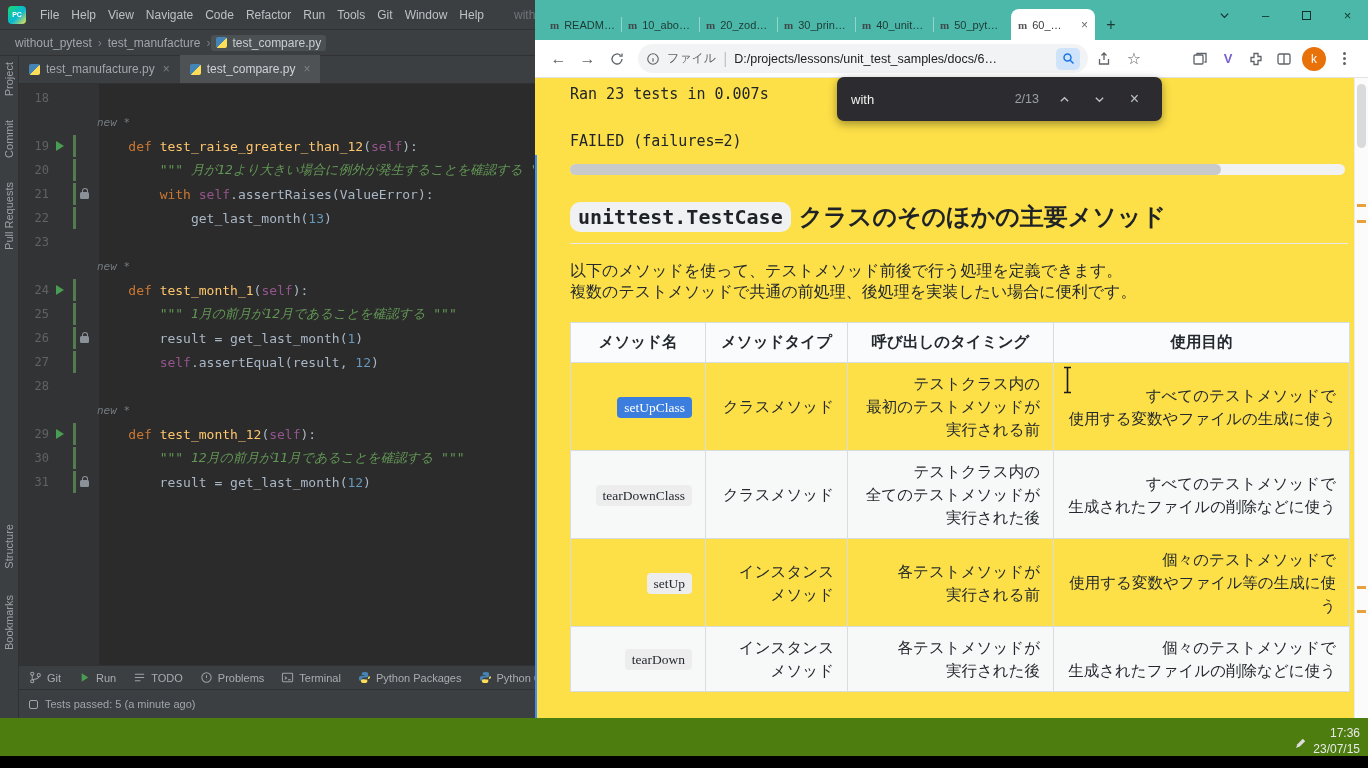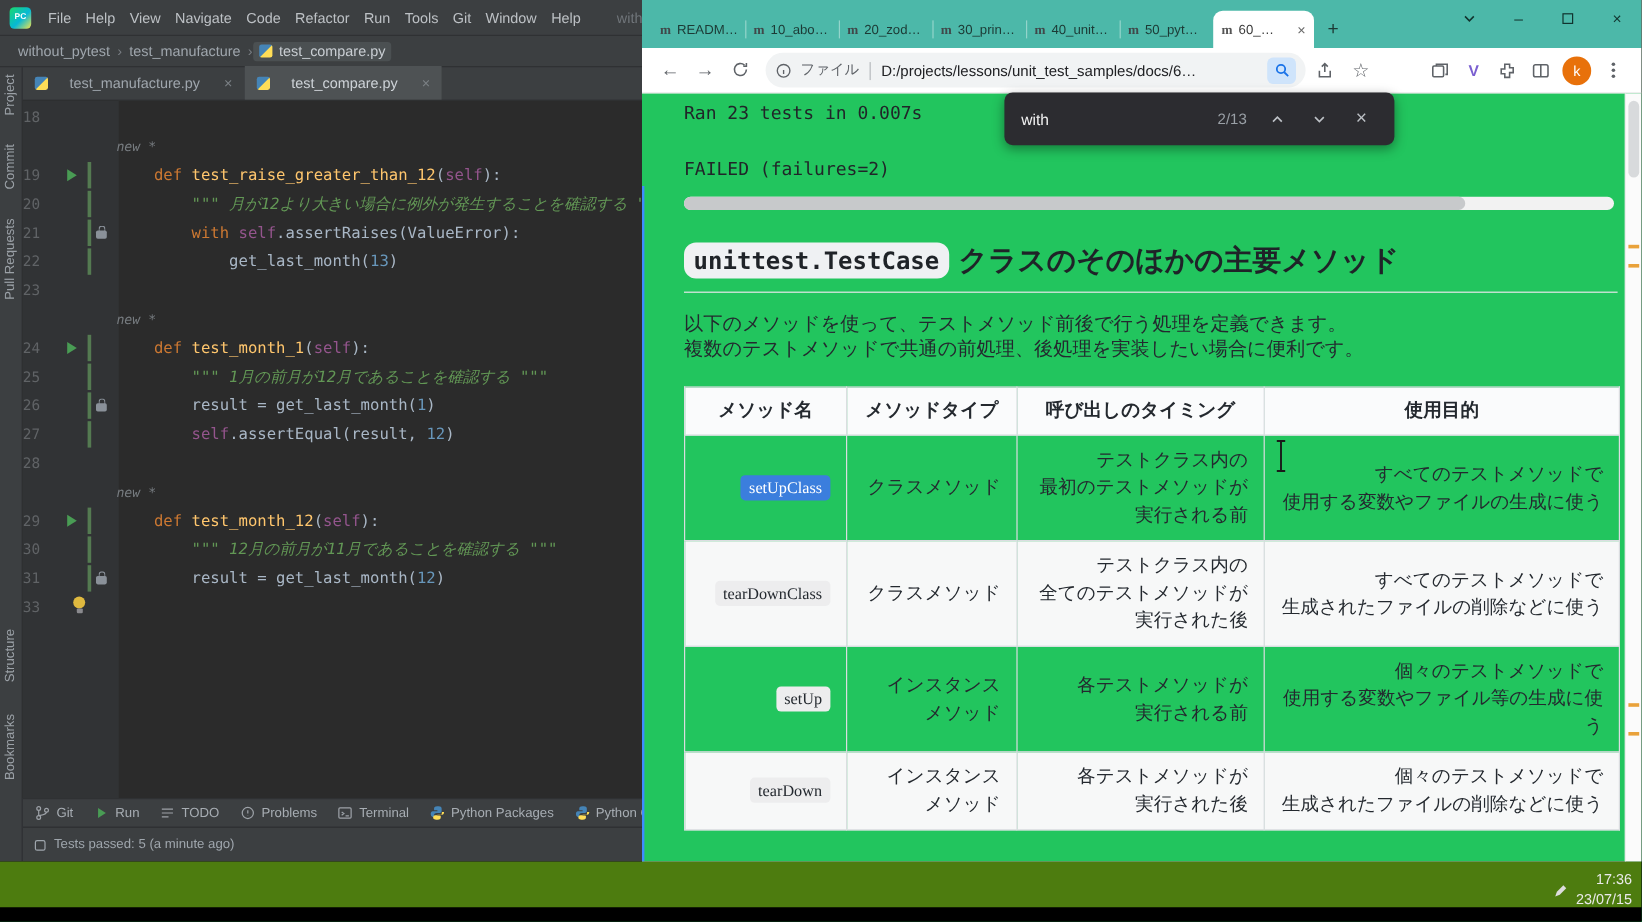--- a/index.html
+++ b/index.html
@@ -17,28 +17,28 @@
   .crumb{padding:1px 5px;display:flex;align-items:center;gap:5px}
   .crumb-last{background:#4b5052;border-radius:3px;color:#c9ced3}
   .crumb-sep{color:#787d82;padding:0 1px}
   .ide-main{display:flex;height:662px}
   .ide-stripe{flex:none;width:19px;background:#3c3f41;border-right:1px solid #2f3133;position:relative}
   .stripe-top{position:absolute;top:6px;left:0;width:100%;display:flex;flex-direction:column;align-items:center;gap:24px}
   .stripe-bottom{position:absolute;top:468px;left:0;width:100%;display:flex;flex-direction:column;align-items:center;gap:26px}
   .stripe-label{writing-mode:vertical-rl;transform:rotate(180deg);font-size:11px;color:#9ba1a7}
   .ide-col{flex:1;display:flex;flex-direction:column;min-width:0}
   .ide-tabs{height:28px;background:#3c3f41;display:flex;align-items:flex-end;border-bottom:1px solid #2f3133}
-  .ide-tab{height:28px;display:flex;align-items:center;gap:18px;padding:0 10px;font-size:12px;color:#9fa6ad;white-space:nowrap}
+  .ide-tab{height:28px;display:flex;align-items:center;gap:6px;padding:0 10px;font-size:12px;color:#9fa6ad;white-space:nowrap}
   .ide-tab.active{background:#4e5254;color:#ced3d8}
   .tab-x{color:#7b8085;font-size:12px;margin-left:2px}
   .py-icon{flex:none;width:11px;height:11px;border-radius:2px;background:linear-gradient(135deg,#4584b6 50%,#ffde57 52%)}
   .ide-editor{flex:1;position:relative;background:#2b2b2b;font-family:"DejaVu Sans Mono","Liberation Mono",monospace;font-size:13px;overflow:hidden;padding-top:2px}
   .ide-editor::before{content:"";position:absolute;left:0;top:0;bottom:0;width:80px;background:#313335}
   .cl{position:relative;height:24px;display:flex;align-items:center}
-  .ln{flex:none;width:34px;color:#606366;font-size:12px;padding-right:4px;position:relative;z-index:1}
+  .ln{flex:none;width:34px;text-align:right;color:#606366;font-size:12px;padding-right:4px;position:relative;z-index:1}
   .gut{flex:none;width:44px;position:relative;height:100%;z-index:1}
   .code{white-space:pre;z-index:1;color:#a9b7c6}
   .sep-text{color:#777c80;font-size:11px;font-style:italic;z-index:1}
   .run{position:absolute;left:3px;top:7px;width:0;height:0;border-left:8px solid #499c54;border-top:5px solid transparent;border-bottom:5px solid transparent}
   .chg{position:absolute;left:20px;top:1px;width:3px;height:22px;background:#547a51}
   .lock{position:absolute;left:27px;top:10px;width:9px;height:7px;background:#8a9199;border-radius:1.5px}
   .lock::before{content:"";position:absolute;left:1.5px;top:-4px;width:4px;height:5px;border:1.5px solid #8a9199;border-bottom:none;border-radius:3px 3px 0 0}
   .bulb{position:absolute;left:8px;top:3px;width:10px;height:10px;background:#dfb93f;border-radius:50%}
   .bulb::after{content:"";position:absolute;left:2.5px;top:10px;width:5px;height:4px;background:#8a8a8e;border-radius:1px}
   .kw{color:#cc7832}.fn{color:#ffc66d}.slf{color:#94558d}.str{color:#629755;font-style:italic}.num{color:#6897bb}.txt{color:#a9b7c6}
@@ -79,21 +79,21 @@
   .bw-right{margin-left:auto;display:flex;align-items:center}
   .vext{font-size:13px;font-weight:bold;color:#7a5fd0}
   .avatar{width:24px;height:24px;border-radius:50%;background:var(--avatar-orange);color:#fff;font-size:12px;display:flex;align-items:center;justify-content:center;margin:0 4px}
   .dots{display:flex;flex-direction:column;gap:2px;align-items:center}
   .dots i{width:3px;height:3px;border-radius:50%;background:#5f6368}
   .findbar{position:absolute;left:302px;top:77px;width:325px;height:44px;background:#2c2c30;border-radius:7px;display:flex;align-items:center;padding:0 14px;gap:8px;box-shadow:0 3px 10px rgba(0,0,0,.38);z-index:30}
   .find-query{color:#f1f1f1;font-size:13px;flex:1}
   .find-count{color:#9aa0a6;font-size:12.5px;margin-right:4px}
   .find-btn{width:27px;height:27px;display:flex;align-items:center;justify-content:center;color:#bdc1c6;border-radius:4px}
   .icf{stroke:currentColor;fill:none;stroke-width:1.5;width:11px;height:11px}
-  .bw-content{position:absolute;left:0;top:78px;width:833px;height:640px;background:#22c55e;overflow:hidden;padding:6px 20px 0 35px;font-size:16px;color:#24292f}
+  .bw-content{position:absolute;left:0;top:78px;width:833px;height:640px;background:#fde047;overflow:hidden;padding:6px 20px 0 35px;font-size:16px;color:#24292f}
   .mono-out{font-family:"DejaVu Sans Mono","Liberation Mono",monospace;font-size:15px;color:#212529;line-height:20px}
   .out-gap{margin-top:27px}
   .hscroll{margin-top:13px;height:11px;background:#f2f2f2;border-radius:6px;position:relative;width:775px}
   .hscroll-thumb{position:absolute;left:0;top:0;height:11px;width:84%;background:#c7c9cb;border-radius:6px}
   .doc-h{margin-top:26px;font-size:24px;font-weight:bold;color:#1f2328;padding-bottom:10px;border-bottom:1px solid #e6e8ea;display:flex;align-items:center;gap:8px;width:778px}
   .code-chip-h{font-family:"DejaVu Sans Mono","Liberation Mono",monospace;font-size:20px;background:#eff1f3;border-radius:10px;padding:3px 8px;font-weight:bold}
   .doc-p{margin-top:16px;line-height:21px}
   .doc-table{margin-top:20px;border-collapse:collapse;width:780px;font-size:15.5px}
   .doc-table th,.doc-table td{border:1px solid #dadde0;padding:9px 13px;vertical-align:middle;text-align:right}
   .doc-table th{background:#fafbfc;font-weight:bold;text-align:center}
@@ -273,27 +273,20 @@
               </span>
               <span class="code"><span class="txt">        </span><span class="str">""" 12月の前月が11月であることを確認する """</span></span>
             </div>
             <div class="cl">
               <span class="ln">31</span>
               <span class="gut">
                 <span class="chg"></span>
                 <span class="lock"></span>
               </span>
               <span class="code"><span class="txt">        result = get_last_month(</span><span class="num">12</span><span class="txt">)</span></span>
-            </div>
-            <div class="cl">
-              <span class="ln">33</span>
-              <span class="gut">
-                <span class="bulb"></span>
-              </span>
-              <span class="code"></span>
             </div>
           </div>
         <div class="ide-toolbar" id="ide-toolbar">
             <span class="tool-item"><span class="ticon">
                 <svg class="ic" viewBox="0 0 14 14">
                   <circle cx="3.5" cy="3" r="1.7"></circle>
                   <circle cx="3.5" cy="11" r="1.7"></circle>
                   <circle cx="10.5" cy="4.5" r="1.7"></circle>
                   <path d="M3.5 4.7v4.6M10.5 6.2c0 2.5-4 2.6-7 3.1"></path>
                 </svg>

